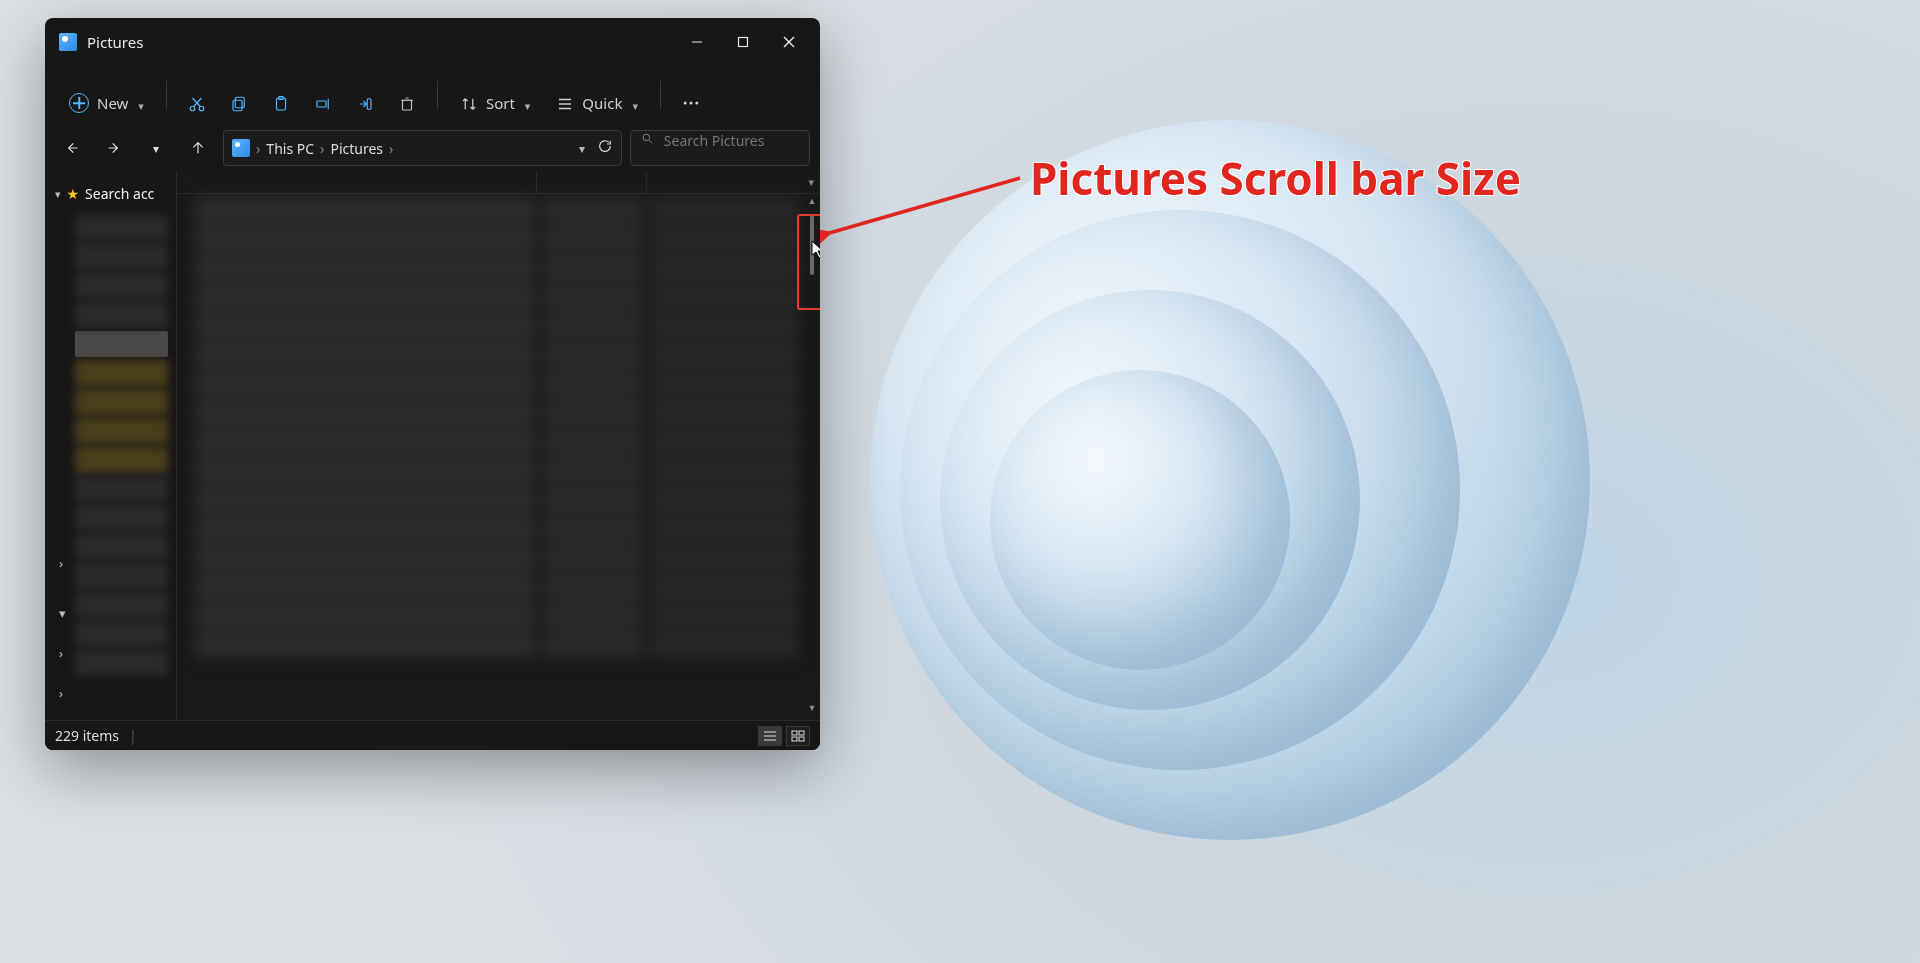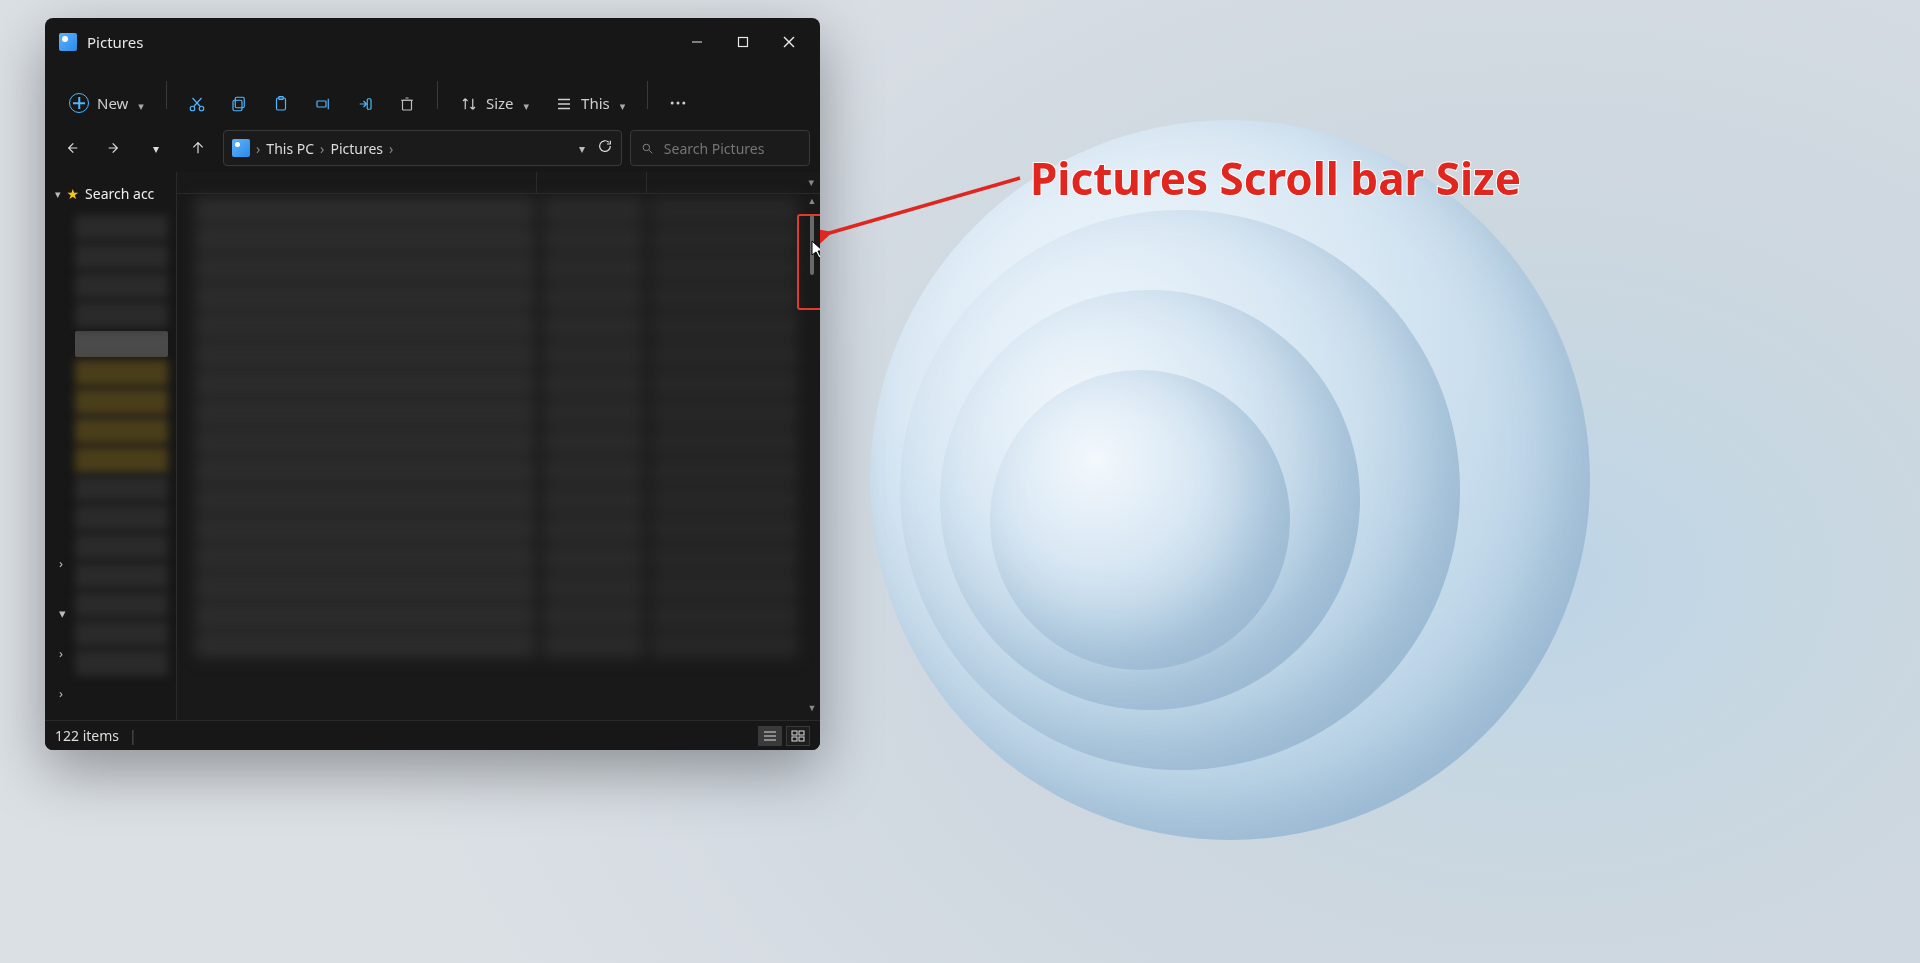--- a/index.html
+++ b/index.html
@@ -59,21 +59,21 @@
   .address{
     flex:1; height:36px; border:1px solid #3a3a3a; border-radius:4px;
     display:flex; align-items:center; padding:0 8px; gap:6px; color:#ddd; font-size:14px;
     background:#1b1b1b;
   }
   .address .pic-ic{width:18px;height:18px;background:linear-gradient(135deg,#5fb2ff,#2a8be6);border-radius:2px;position:relative;}
   .address .pic-ic::after{content:"";position:absolute;left:3px;top:3px;width:5px;height:5px;background:#fff;border-radius:50%;}
   .addr-tail{margin-left:auto;display:flex;align-items:center;gap:12px;}
   .search{
     width:180px; height:36px; border:1px solid #3a3a3a; border-radius:4px;
-    display:flex; align-items:center; padding:0 10px; gap:10px; color:#8a8a8a; background:#1b1b1b;
+    display:flex; align-items:flex-start; padding:0 10px; gap:10px; color:#8a8a8a; background:#1b1b1b;
   }
   .search input{
     border:none;background:transparent;color:#ddd;outline:none;font-size:14px;width:100%;
   }
   
   .body{
     flex:1; display:flex; position:relative; min-height:0;
   }
   .nav-pane{
     width:132px; background:#171717; border-right:1px solid #2a2a2a;
@@ -229,30 +229,30 @@
           <rect x="6" y="7" width="12" height="13" rx="1" fill="none" stroke="#bdbdbd" stroke-width="1.6"></rect>
           <line x1="4" y1="7" x2="20" y2="7" stroke="#bdbdbd" stroke-width="1.6"></line>
           <line x1="10" y1="4" x2="14" y2="4" stroke="#bdbdbd" stroke-width="1.6"></line>
         </svg>
     </button>
     <div class="sep"></div>
     <button class="tb-btn">
       <svg width="18" height="18" viewBox="0 0 24 24">
           <path d="M7 5 L7 19 M7 5 L4 8 M7 5 L10 8 M17 19 L17 5 M17 19 L14 16 M17 19 L20 16" fill="none" stroke="#cfcfcf" stroke-width="1.6"></path>
         </svg>
-      <span>Size</span>
+      <span>Sort</span>
       <span class="chev">▾</span>
     </button>
     <button class="tb-btn">
       <svg width="18" height="18" viewBox="0 0 24 24">
           <line x1="4" y1="6" x2="20" y2="6" stroke="#cfcfcf" stroke-width="1.8"></line>
           <line x1="4" y1="12" x2="20" y2="12" stroke="#cfcfcf" stroke-width="1.8"></line>
           <line x1="4" y1="18" x2="20" y2="18" stroke="#cfcfcf" stroke-width="1.8"></line>
         </svg>
-      <span>This</span>
+      <span>Quick</span>
       <span class="chev">▾</span>
     </button>
     <div class="sep"></div>
     <button class="tb-btn tb-ico">
       <svg width="20" height="20" viewBox="0 0 24 24">
           <circle cx="5" cy="12" r="1.8" fill="#cfcfcf"></circle>
           <circle cx="12" cy="12" r="1.8" fill="#cfcfcf"></circle>
           <circle cx="19" cy="12" r="1.8" fill="#cfcfcf"></circle>
         </svg>
     </button>
@@ -435,21 +435,21 @@
         <span class="sarrow">▼</span>
         <div class="anno-box"></div>
         <svg class="cursor" viewBox="0 0 14 20">
           <path d="M1 1 L1 15 L5 12 L8 18 L10 17 L7 11 L12 11 Z" fill="#fff" stroke="#000" stroke-width="1"></path>
         </svg>
       </div>
     </div>
   </div>
 
   <div class="status">
-    <span>122 items</span>
+    <span>229 items</span>
     <span style="margin-left:10px;color:#555;">|</span>
     <div class="right">
       <div class="vbtn active">
         <svg width="14" height="12" viewBox="0 0 14 12">
             <line x1="1" y1="2" x2="13" y2="2" stroke="#ddd"></line>
             <line x1="1" y1="6" x2="13" y2="6" stroke="#ddd"></line>
             <line x1="1" y1="10" x2="13" y2="10" stroke="#ddd"></line>
           </svg>
       </div>
       <div class="vbtn">

